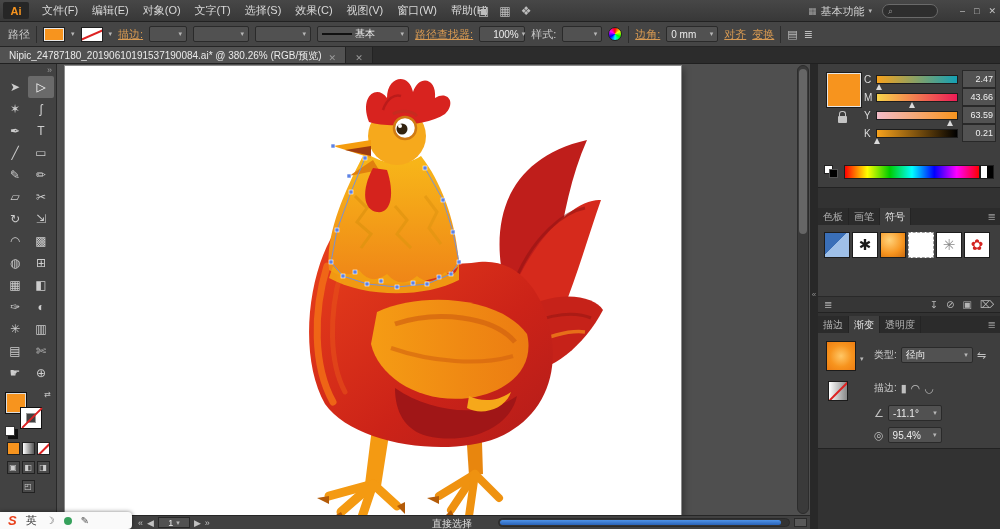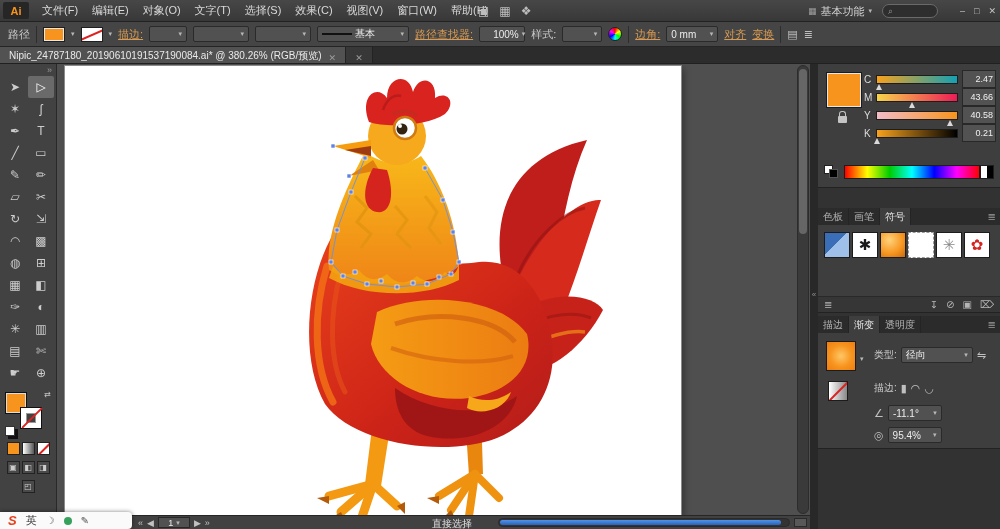--- a/index.html
+++ b/index.html
@@ -399,21 +399,21 @@
         <span class="sl" style="background:linear-gradient(90deg,#f8d44a,#ec1c56);">
             <span class="mk" style="left:43.7%;"></span>
           </span>
         <span class="val">43.66</span>
       </div>
       <div class="chrow" style="top:44px;">
         <span class="chlabel">Y</span>
         <span class="sl" style="background:linear-gradient(90deg,#f2bcc8,#f7941e);">
             <span class="mk" style="left:90.7%;"></span>
           </span>
-        <span class="val">40.58</span>
+        <span class="val">63.59</span>
       </div>
       <div class="chrow" style="top:62px;">
         <span class="chlabel">K</span>
         <span class="sl" style="background:linear-gradient(90deg,#f7a21c,#000);">
             <span class="mk" style="left:0.5%;"></span>
           </span>
         <span class="val">0.21</span>
       </div>
 
       <div class="bwpair">

